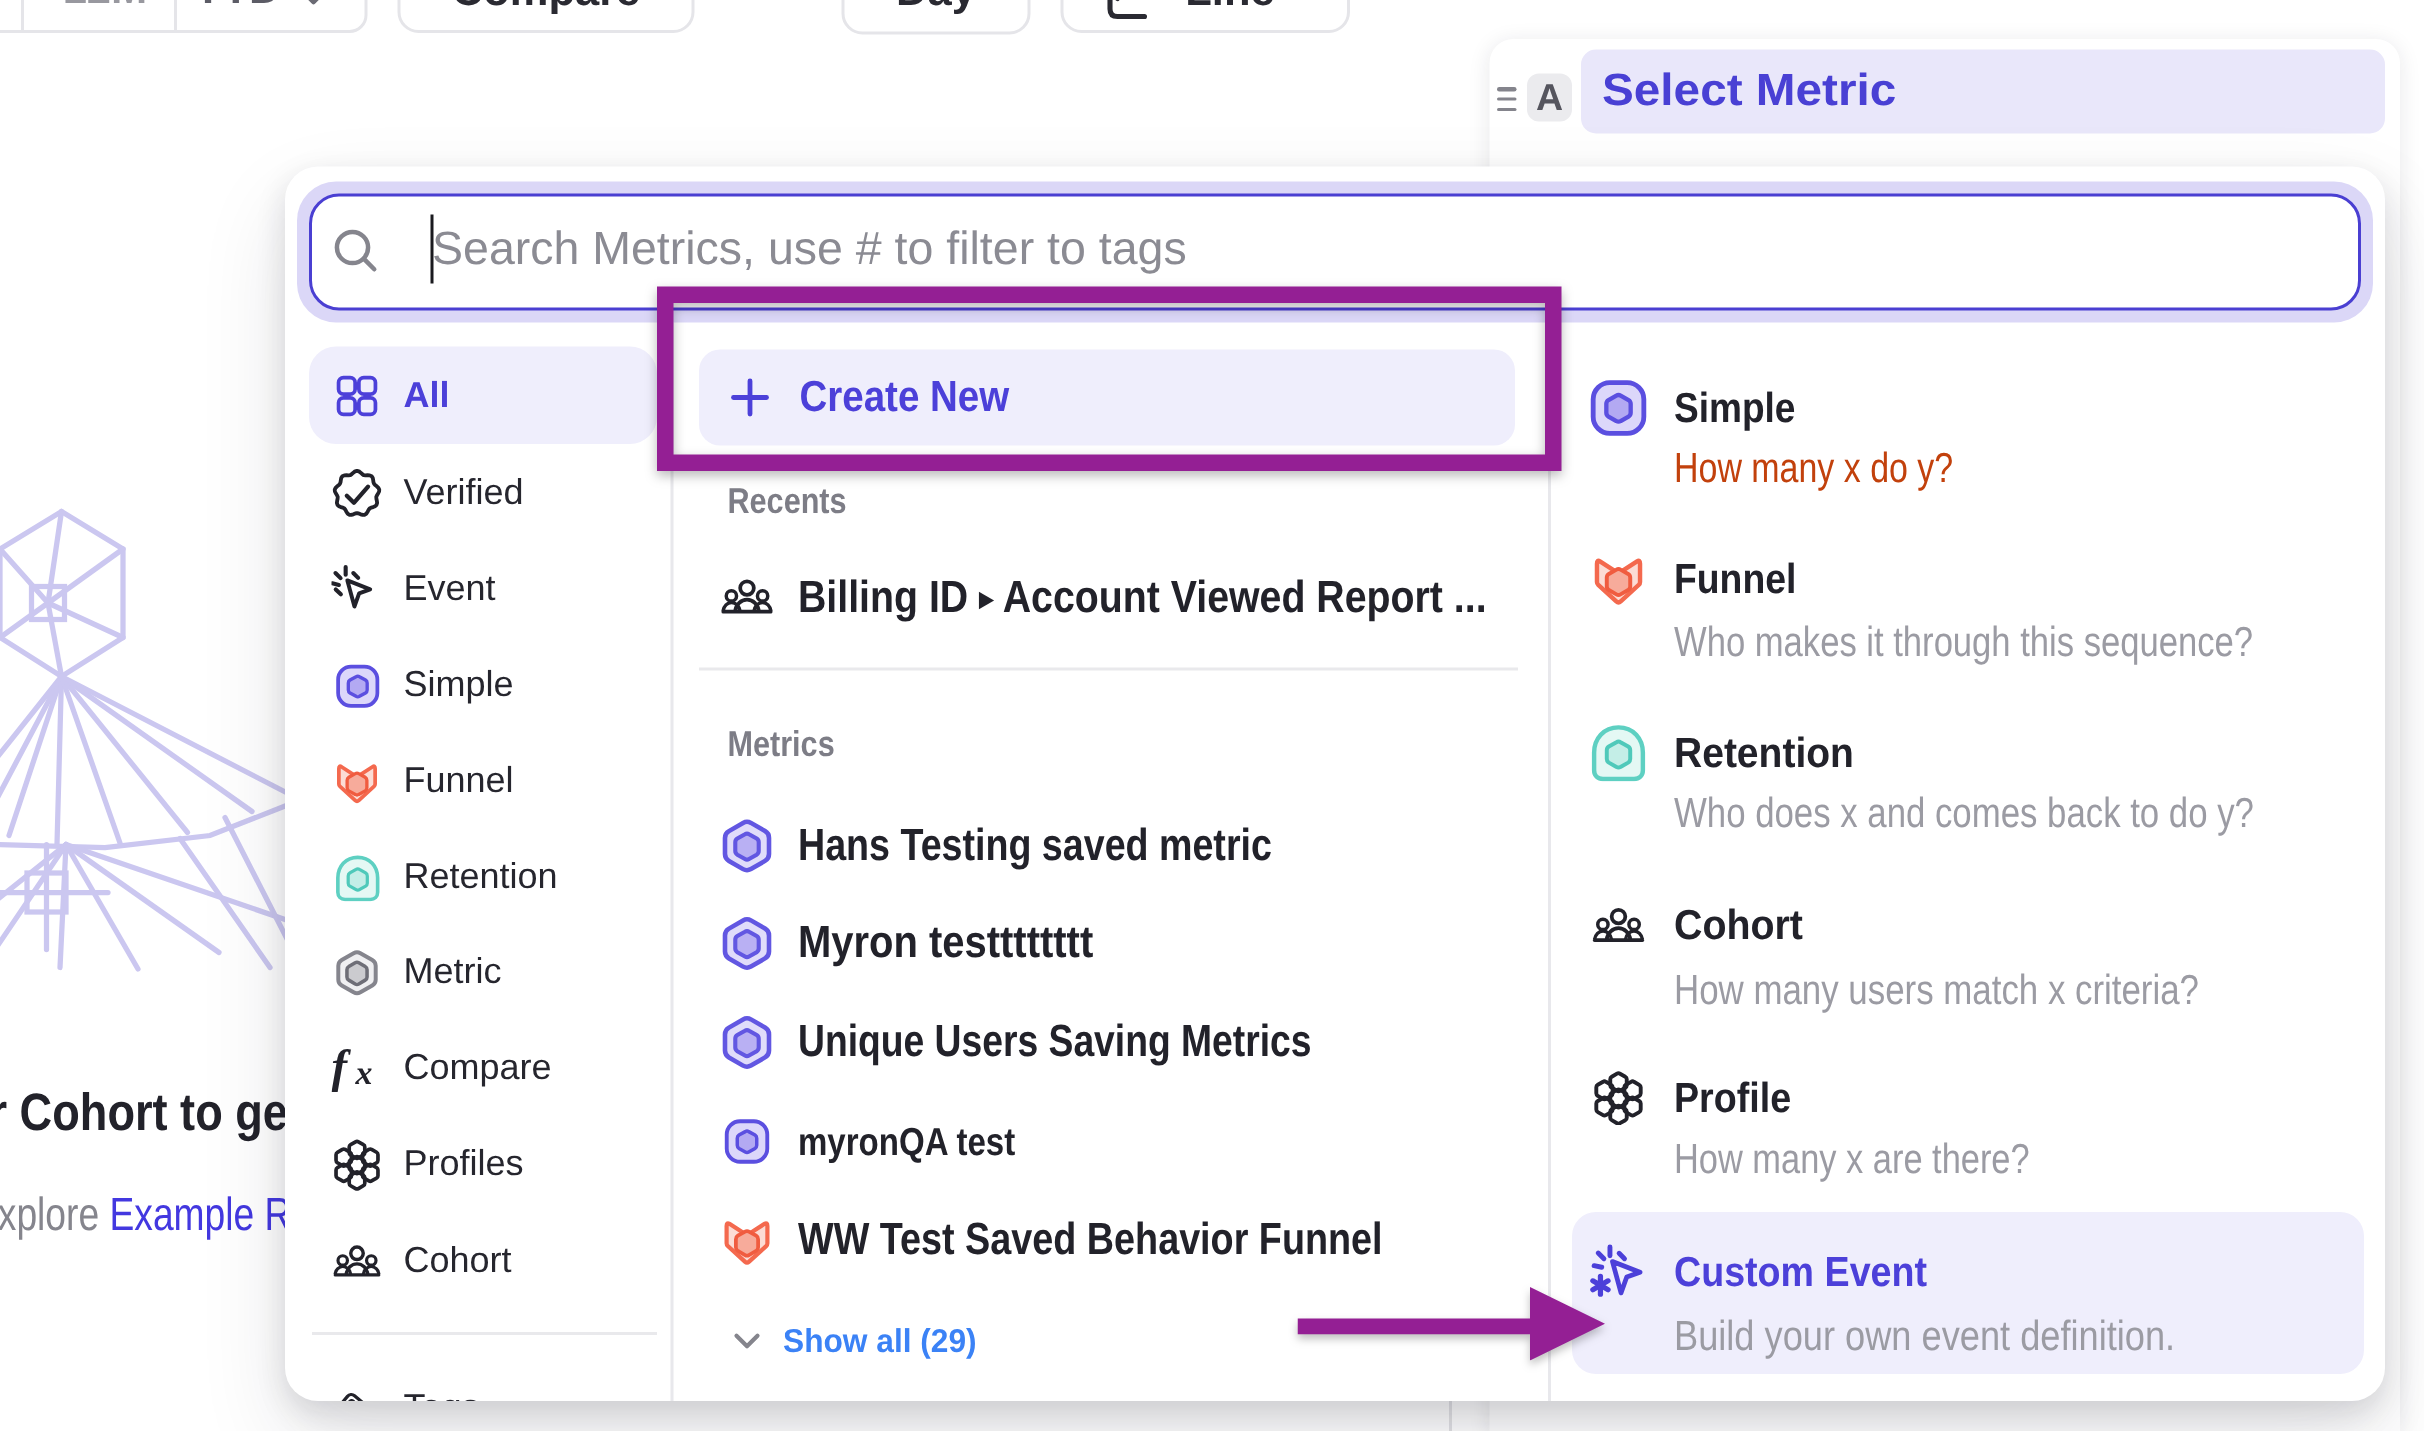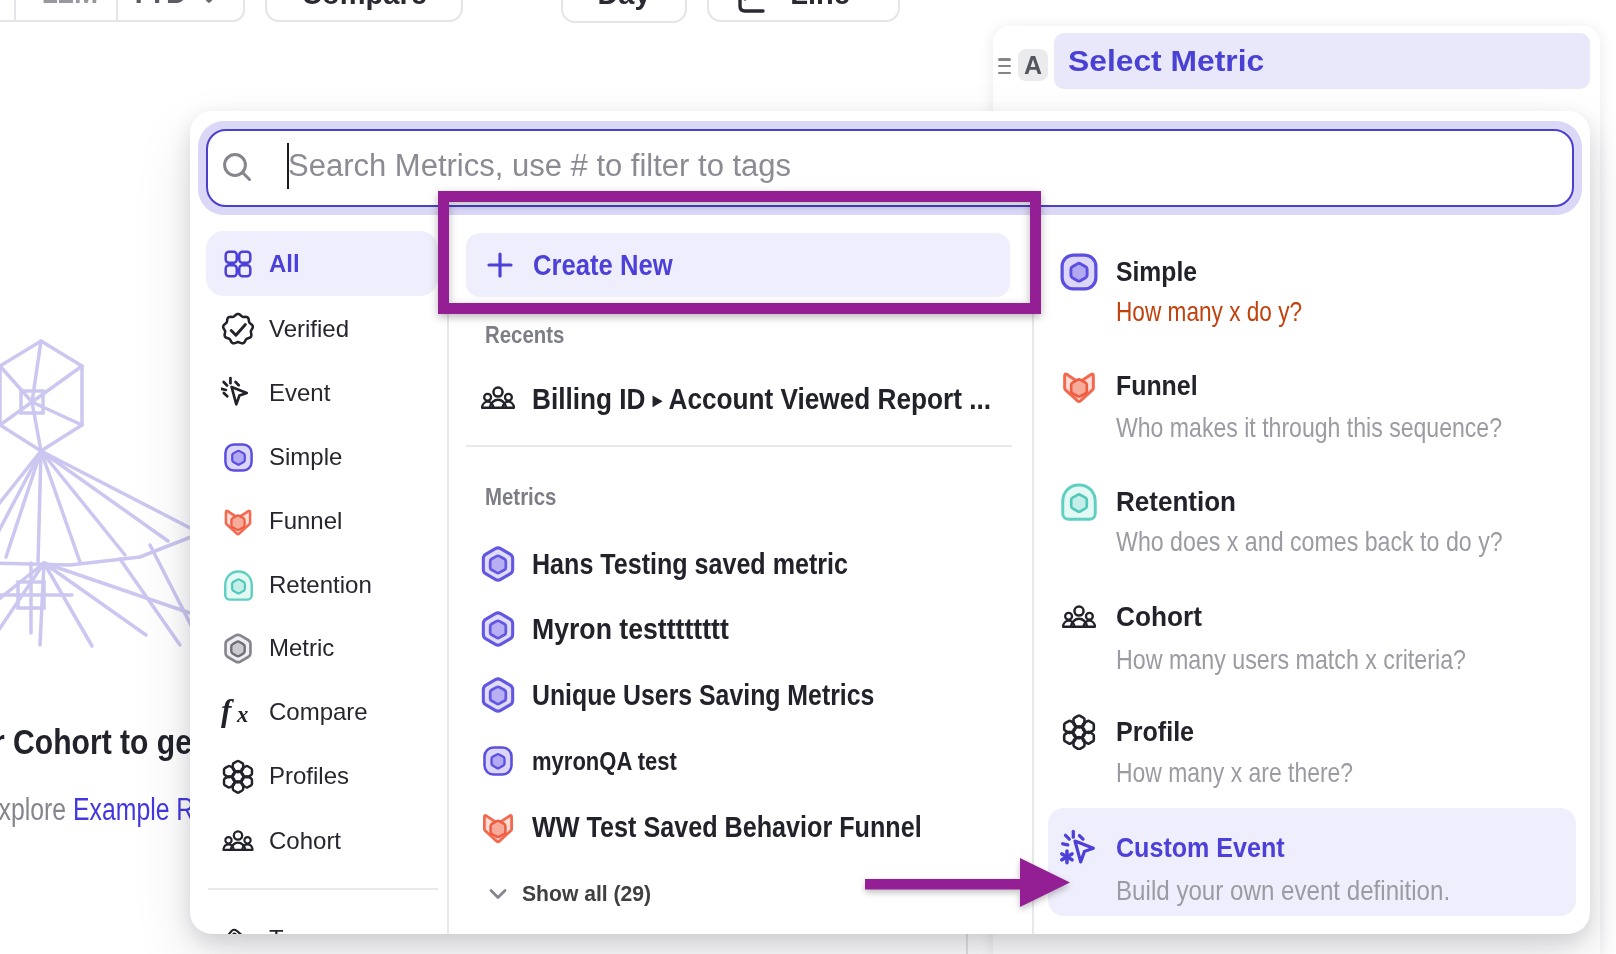--- a/index.html
+++ b/index.html
@@ -220,21 +220,21 @@
 <div class="abs" style="left:289px;top:697px;width:38px;height:38px;display:flex;align-items:center;justify-content:center">
       <svg width="36" height="36" viewBox="0 0 36 36">
         <path d="M6.3,6.9 L16.3,13.4 Q18,14.5 19.7,13.4 L29.7,6.9 Q31.6,5.7 31.6,8.4 L31.6,19.9 Q31.6,21 30.8,21.7 L19.4,32.1 Q18,33.4 16.6,32.1 L5.2,21.7 Q4.4,21 4.4,19.9 L4.4,8.4 Q4.4,5.7 6.3,6.9 Z" fill="#fcdcd5" stroke="#f4694e" stroke-width="2.8"></path>
         <path d="M19.3,12.1Q18.0,11.3 16.7,12.1L11.9,14.8Q10.6,15.6 10.6,17.1L10.6,22.7Q10.6,24.2 11.9,25.0L16.7,27.7Q18.0,28.5 19.3,27.7L24.1,25.0Q25.4,24.2 25.4,22.7L25.4,17.1Q25.4,15.6 24.1,14.8Z" fill="#f7ab9b" stroke="#f05c40" stroke-width="2.5"></path>
       </svg>
     </div>
 <div class="abs" style="left:342px;top:693px;font-size:30px;font-weight:600;color:#22222a;white-space:nowrap;height:46px;line-height:46px"><span style="display:inline-block;transform:scaleX(0.839);transform-origin:0 50%;white-space:nowrap">WW Test Saved Behavior Funnel</span></div>
 <div class="abs" style="left:297px;top:772px"><svg width="22" height="22" viewBox="0 0 22 22">
         <path d="M4,7.5 L11,14.5 L18,7.5" fill="none" stroke="#85858d" stroke-width="2.8" stroke-linecap="round" stroke-linejoin="round"></path>
       </svg></div>
-<div class="abs" style="left:332px;top:760px;font-size:22px;font-weight:600;color:#404040;white-space:nowrap;height:46px;line-height:46px"><span style="display:inline-block;transform:scaleX(0.96);transform-origin:0 50%;white-space:nowrap">Show all (29)</span></div>
+<div class="abs" style="left:332px;top:760px;font-size:22px;font-weight:600;color:#3b82f6;white-space:nowrap;height:46px;line-height:46px"><span style="display:inline-block;transform:scaleX(0.96);transform-origin:0 50%;white-space:nowrap">Show all (29)</span></div>
 <div class="abs" style="left:858px;top:697px;width:528px;height:108px;background:#efeefc;border-radius:16px"></div>
 <div class="abs" style="left:869px;top:140px;width:40px;height:42px;display:flex;align-items:center;justify-content:center">
       <svg width="40" height="40" viewBox="0 0 36 36">
         <rect x="2.8" y="2.8" width="30.4" height="30.4" rx="10" fill="#dcd7fa" stroke="#5b4fe0" stroke-width="2.9"></rect>
         <path d="M19.3,10.6Q18.0,9.8 16.7,10.6L12.0,13.2Q10.7,14.0 10.7,15.5L10.7,20.9Q10.7,22.4 12.0,23.2L16.7,25.8Q18.0,26.6 19.3,25.8L24.0,23.2Q25.3,22.4 25.3,20.9L25.3,15.5Q25.3,14.0 24.0,13.2Z" fill="#b3a9f2" stroke="#5b4fe0" stroke-width="2.6"></path>
       </svg>
     </div>
 <div class="abs" style="left:926px;top:138px;font-size:28px;font-weight:600;color:#22222a;white-space:nowrap;height:46px;line-height:46px"><span style="display:inline-block;transform:scaleX(0.882);transform-origin:0 50%;white-space:nowrap">Simple</span></div>
 <div class="abs" style="left:926px;top:178px;font-size:28px;font-weight:400;color:#c2410c;white-space:nowrap;height:46px;line-height:46px"><span style="display:inline-block;transform:scaleX(0.808);transform-origin:0 50%;white-space:nowrap">How many x do y?</span></div>
 <div class="abs" style="left:869px;top:254px;width:40px;height:42px;display:flex;align-items:center;justify-content:center">

